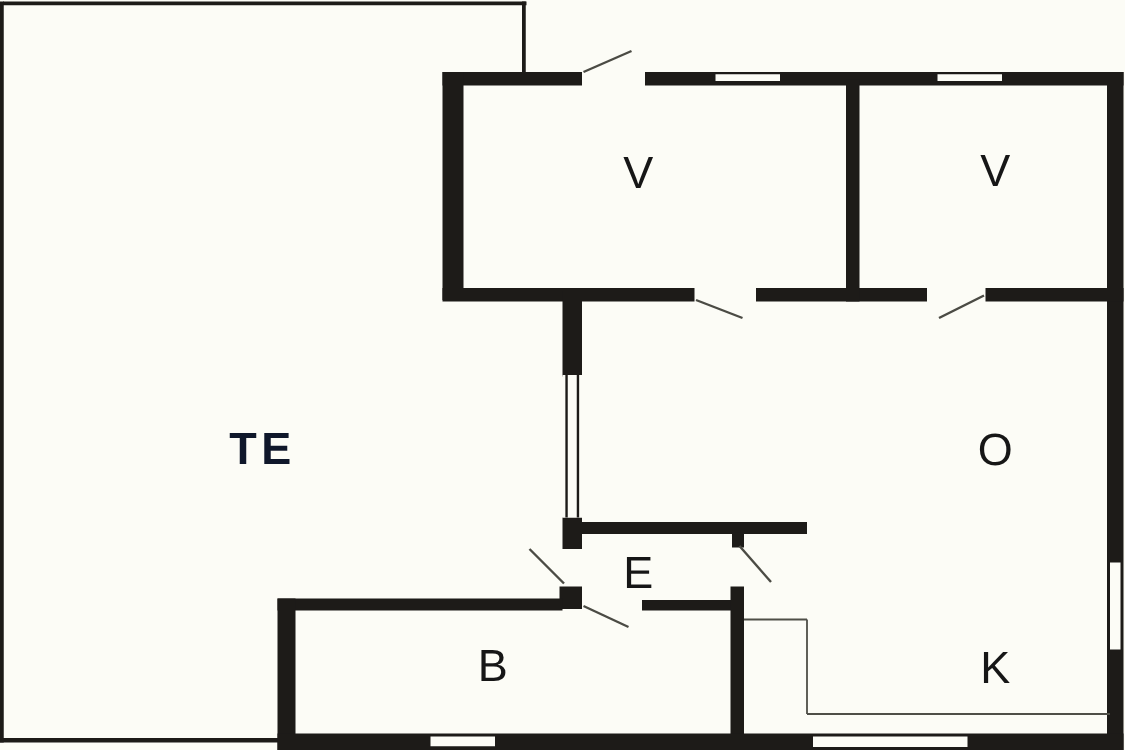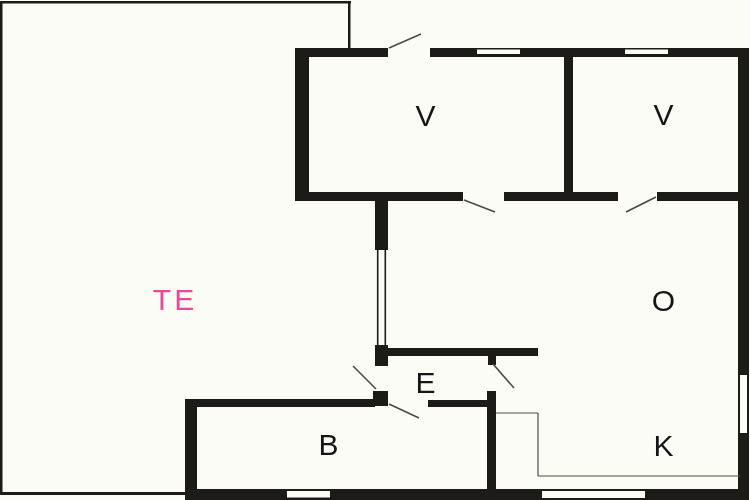--- a/index.html
+++ b/index.html
@@ -61,20 +61,20 @@
       <line x1="538" y1="413" x2="538" y2="476" stroke="#4e4e47" stroke-width="1.2"></line>
       <line x1="538" y1="476" x2="740" y2="476" stroke="#4e4e47" stroke-width="1.2"></line>
       <line x1="389" y1="48" x2="421" y2="34" stroke="#4b4b44" stroke-width="1.6"></line>
       <line x1="464" y1="200" x2="495" y2="212" stroke="#4b4b44" stroke-width="1.6"></line>
       <line x1="656" y1="197" x2="626" y2="212" stroke="#4b4b44" stroke-width="1.6"></line>
       <line x1="376" y1="389" x2="353" y2="366" stroke="#4b4b44" stroke-width="1.6"></line>
       <line x1="493" y1="364" x2="514" y2="388" stroke="#4b4b44" stroke-width="1.6"></line>
       <line x1="389" y1="404" x2="419" y2="418" stroke="#4b4b44" stroke-width="1.6"></line>
     </svg>
 
-  <div class="room-label" style="left: 175px; top: 300px; color: #ec4899;">TE</div>
+  <div class="room-label" style="left: 175px; top: 300px; color: #0f172a; font-weight: bold;">TE</div>
   <div class="room-label" style="left: 427px; top: 116px; color: rgb(22, 22, 22);">V</div>
   <div class="room-label" style="left: 665px; top: 115px; color: rgb(22, 22, 22);">V</div>
   <div class="room-label" style="left: 665px; top: 301px; color: rgb(22, 22, 22);">O</div>
   <div class="room-label" style="left: 427px; top: 383px; color: rgb(22, 22, 22);">E</div>
   <div class="room-label" style="left: 330px; top: 445px; color: rgb(22, 22, 22);">B</div>
   <div class="room-label" style="left: 665px; top: 446px; color: rgb(22, 22, 22);">K</div>
 </div>
 
 </body></html>

